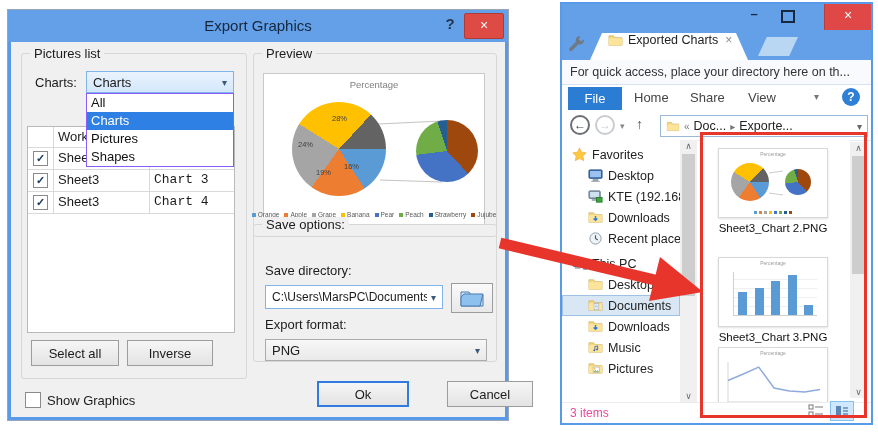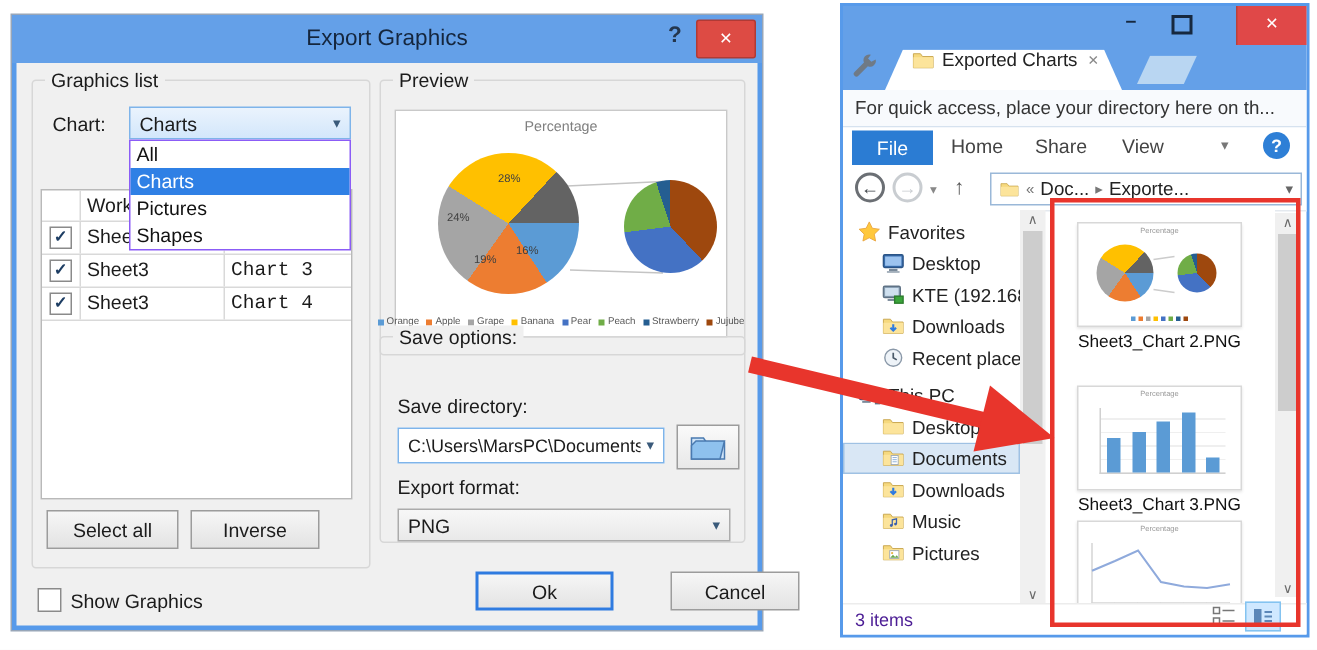--- a/index.html
+++ b/index.html
@@ -118,21 +118,21 @@
   .fthumb{position:relative;width:110px;height:70px;background:#fff;border:1px solid #d8d8d8;box-shadow:0 1px 2px rgba(0,0,0,.12);box-sizing:border-box;}
   .fname{margin-top:3px;text-align:center;font-size:11.5px;color:#111;line-height:1.25;}
   .tt{position:absolute;left:0;right:0;top:2px;text-align:center;font-size:5px;color:#9a9a9a;}
   .mini-legend{position:absolute;left:0;right:0;bottom:3px;display:flex;justify-content:center;gap:2px;}
   .mini-legend i{width:3px;height:3px;display:inline-block;}
   .bars{position:absolute;left:14px;right:10px;top:14px;bottom:10px;display:flex;align-items:flex-end;justify-content:space-between;
         border-left:1px solid #d0d0d0;border-bottom:1px solid #d0d0d0;padding:0 4px;
         background:repeating-linear-gradient(to top,transparent 0 8px,#efefef 8px 9px);}
   .bars i{width:9px;display:inline-block;}
 
-  #statusbar{position:absolute;left:0;top:398px;width:309px;height:21px;background:#fff;font-size:12px;color:#4c1d95;
+  #statusbar{position:absolute;left:0;top:398px;width:309px;height:21px;background:#fff;font-size:12px;color:#ec4899;
              line-height:20px;padding-left:8px;box-sizing:border-box;border-top:1px solid #ececec;}
   #vt-list{position:absolute;left:246px;top:400px;width:16px;height:14px;}
   #vt-thumb{position:absolute;left:268px;top:397px;width:22px;height:18px;background:#cfe8ff;border:1px solid #84c3f0;display:flex;align-items:center;justify-content:center;}
 
   
   #red-rect{position:absolute;left:700px;top:132px;width:167px;height:286px;border:3px solid #e8352c;box-sizing:border-box;z-index:50;pointer-events:none;}
   #red-arrow{position:absolute;left:0;top:0;z-index:60;pointer-events:none;}
   svg{display:block;}
 </style>
 </head>
@@ -141,23 +141,23 @@
 <div id="canvas">
 
   <div id="dlg">
     <div id="dlg-title">
       <span class="t">Export Graphics</span>
       <span id="dlg-help">?</span>
       <span id="dlg-close">×</span>
     </div>
 
     <div class="grp" id="grp-list">
-      <span class="gl">Graphics list</span>
-    </div>
-    <span id="types-label">Chart:</span>
+      <span class="gl">Pictures list</span>
+    </div>
+    <span id="types-label">Charts:</span>
     <div class="combo" id="types-combo">
       <span class="cv">Charts</span>
       <span class="ca">▾</span>
     </div>
 
     <div id="gl-table">
       <div class="trow head">
         <div class="tc c1"></div>
         <div class="tc c2">Worksheet</div>
         <div class="tc c3"></div>

